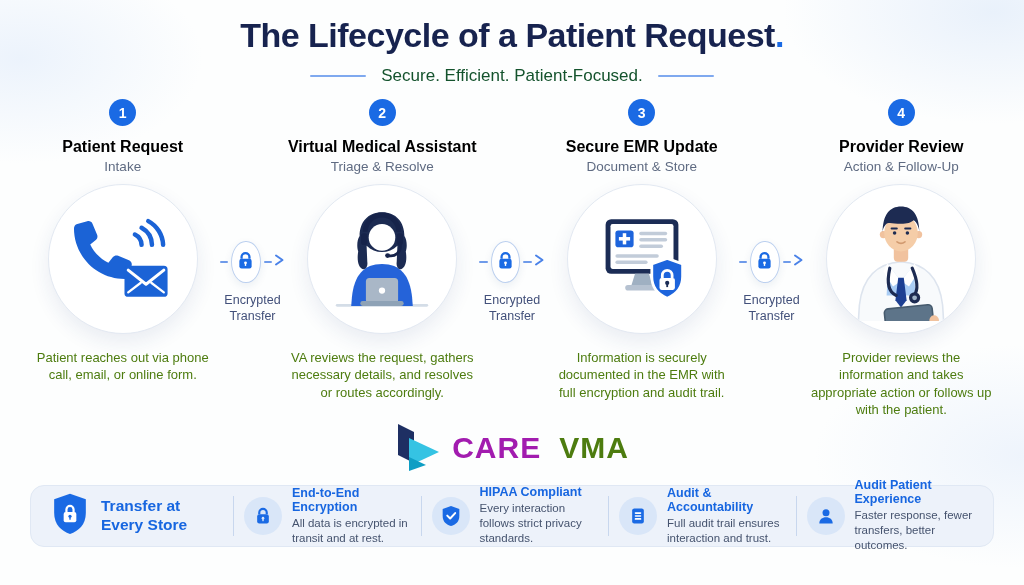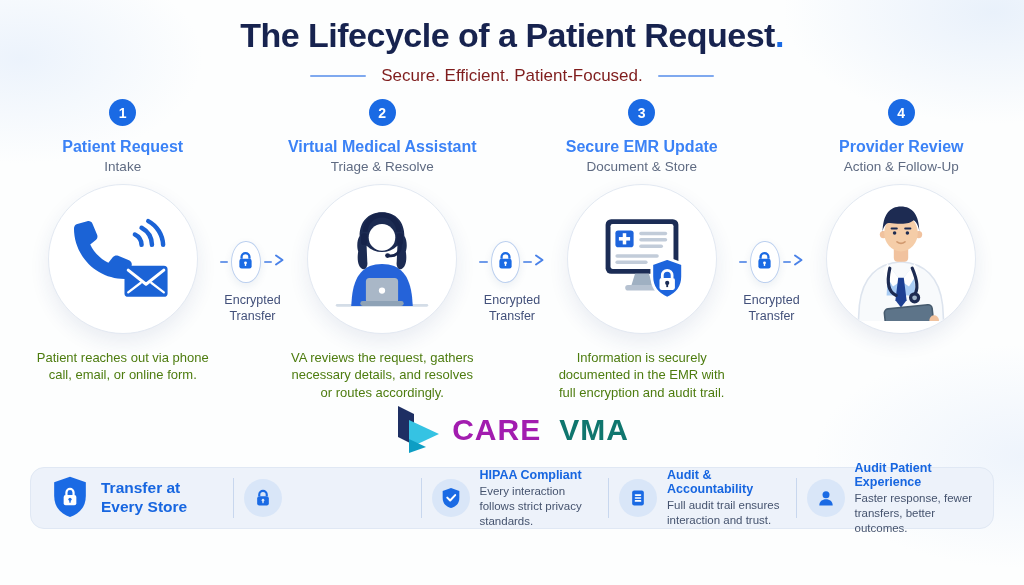--- a/index.html
+++ b/index.html
@@ -13,47 +13,47 @@
       #fdfefe;
     overflow:hidden;
   }
 
   
   .header { text-align:center; padding-top:16px; }
   .title { font-size:34px; font-weight:bold; color:#17234f; letter-spacing:-0.5px; }
   .title .dot { color:#1a6ae4; }
   .subtitle-row { display:flex; align-items:center; justify-content:center; gap:15px; margin-top:11px; }
   .rule { width:56px; height:2px; background:#7fa9ef; border-radius:2px; }
-  .subtitle { font-size:17px; color:#7f1d1d; }
+  .subtitle { font-size:17px; color:#14532d; }
 
   
   .flow { display:flex; align-items:flex-start; padding:0 26px; margin-top:13px; }
   .step-col { width:196px; display:flex; flex-direction:column; align-items:center; text-align:center; }
   .badge { width:27px; height:27px; border-radius:50%; background:#1a6ae4; color:#fff;
            font-size:14px; font-weight:bold; display:flex; align-items:center; justify-content:center; }
-  .step-title { margin-top:12px; font-size:16px; font-weight:bold; color:#3b82f6; }
+  .step-title { margin-top:12px; font-size:16px; font-weight:bold; color:#000000; }
   .step-sub { margin-top:3px; font-size:13.5px; color:#5f6b82; }
   .step-circle { margin-top:10px; width:150px; height:150px; border-radius:50%; background:#fff;
                  border:1px solid #e3e9f2; box-shadow:0 8px 20px rgba(30,60,120,.09);
                  display:flex; align-items:center; justify-content:center; overflow:hidden; }
   .step-desc { margin-top:15px; font-size:13px; line-height:1.34; color:#4d7c0f; max-width:184px; }
 
   .connector { flex:1; min-width:66px; display:flex; flex-direction:column; margin-top:142px; }
   .conn-row { display:flex; align-items:center; }
   .conn-line { height:2px; width:13px; background:#6f9bea; border-radius:2px; }
   .lock-bubble { width:42px; height:42px; border-radius:50%; background:#fff; border:1.5px solid #bcd0ef;
                  display:flex; align-items:center; justify-content:center; margin:0 3px;
                  box-shadow:0 3px 8px rgba(30,60,120,.08); }
   .conn-label { margin-top:9px; font-size:12.5px; color:#42507a; line-height:1.3; text-align:center; }
 
   
   .logo-row { display:flex; align-items:center; justify-content:center; gap:11px; margin-top:2px; }
   .logo-text { font-size:30px; font-weight:bold; letter-spacing:1px; }
   .logo-care { color:#a21caf; }
-  .logo-vma { color:#0f766e; margin-left:18px; }
+  .logo-vma { color:#4d7c0f; margin-left:18px; }
 
   
   .banner { margin:10px 30px 0; background:#edf2fa; border:1px solid #e0e8f4; border-radius:14px;
             height:62px; display:flex; align-items:center; padding:0 20px; }
   .banner-lead { display:flex; align-items:center; gap:12px; width:172px; flex-shrink:0; }
   .banner-lead-title { color:#1766e0; font-weight:bold; font-size:15.5px; line-height:1.22; }
   .b-divider { width:1px; height:40px; background:#c8d7ee; margin:0 10px; flex-shrink:0; }
   .banner-item { flex:1; display:flex; align-items:center; gap:10px; min-width:0; }
   .b-icon-circle { width:38px; height:38px; border-radius:50%; background:#d9e6f8; flex-shrink:0;
                    display:flex; align-items:center; justify-content:center; }
@@ -263,20 +263,21 @@
             <path d="M94 94 C100 108 102 120 97 127" stroke="#1d2b52" stroke-width="4" fill="none" stroke-linecap="round"></path>
             <circle cx="97" cy="131" r="7" fill="#1d2b52"></circle>
             <circle cx="97" cy="131" r="3" fill="#9fb3c8"></circle>
             <g transform="rotate(-6 92 156)">
               <rect x="60" y="142" width="60" height="32" rx="5" fill="#5d7489" stroke="#465a6d" stroke-width="2"></rect>
               <circle cx="121" cy="162" r="6" fill="#f1c29e"></circle>
             </g>
           </svg>
         </span>
       </div>
+      <div class="step-desc">Provider reviews the information and takes appropriate action or follows up with the patient.</div>
     </div>
 
   </div>
 
   <div class="logo-row">
     <span>
       <svg width="46" height="50" viewBox="0 0 46 50">
         <polygon points="3,3 19,11 19,42 3,34" fill="#1e2f63"></polygon>
         <polygon points="14,17 44,31 14,45" fill="#35c3e3"></polygon>
         <polygon points="14,36 31,44 14,50" fill="#0e9ec4"></polygon>
@@ -307,20 +308,24 @@
 
     <div class="banner-item">
       <span class="b-icon-circle">
         <svg width="20" height="20" viewBox="0 0 24 24">
           <path d="M7.5 10V8a4.5 4.5 0 0 1 9 0v2" fill="none" stroke="#1a6ae4" stroke-width="2.6"></path>
           <rect x="5" y="10" width="14" height="11" rx="2.5" fill="#1a6ae4"></rect>
           <circle cx="12" cy="14.6" r="1.6" fill="#d9e6f8"></circle>
             <rect x="11.2" y="14.8" width="1.6" height="3.4" fill="#d9e6f8"></rect>
         </svg>
       </span>
+      <div>
+        <div class="b-title">End-to-End Encryption</div>
+        <div class="b-desc">All data is encrypted in transit and at rest.</div>
+      </div>
     </div>
 
     <span class="b-divider"></span>
 
     <div class="banner-item">
       <span class="b-icon-circle">
         <svg width="20" height="22" viewBox="0 0 24 26">
           <path d="M12 1 L22 4.5 V13 C22 20 17.5 23.5 12 25 C6.5 23.5 2 20 2 13 V4.5 Z" fill="#1a6ae4"></path>
           <path d="M7.5 12.5 L11 16 L17 9.5" stroke="#ffffff" stroke-width="2.4" fill="none" stroke-linecap="round" stroke-linejoin="round"></path>
         </svg>

